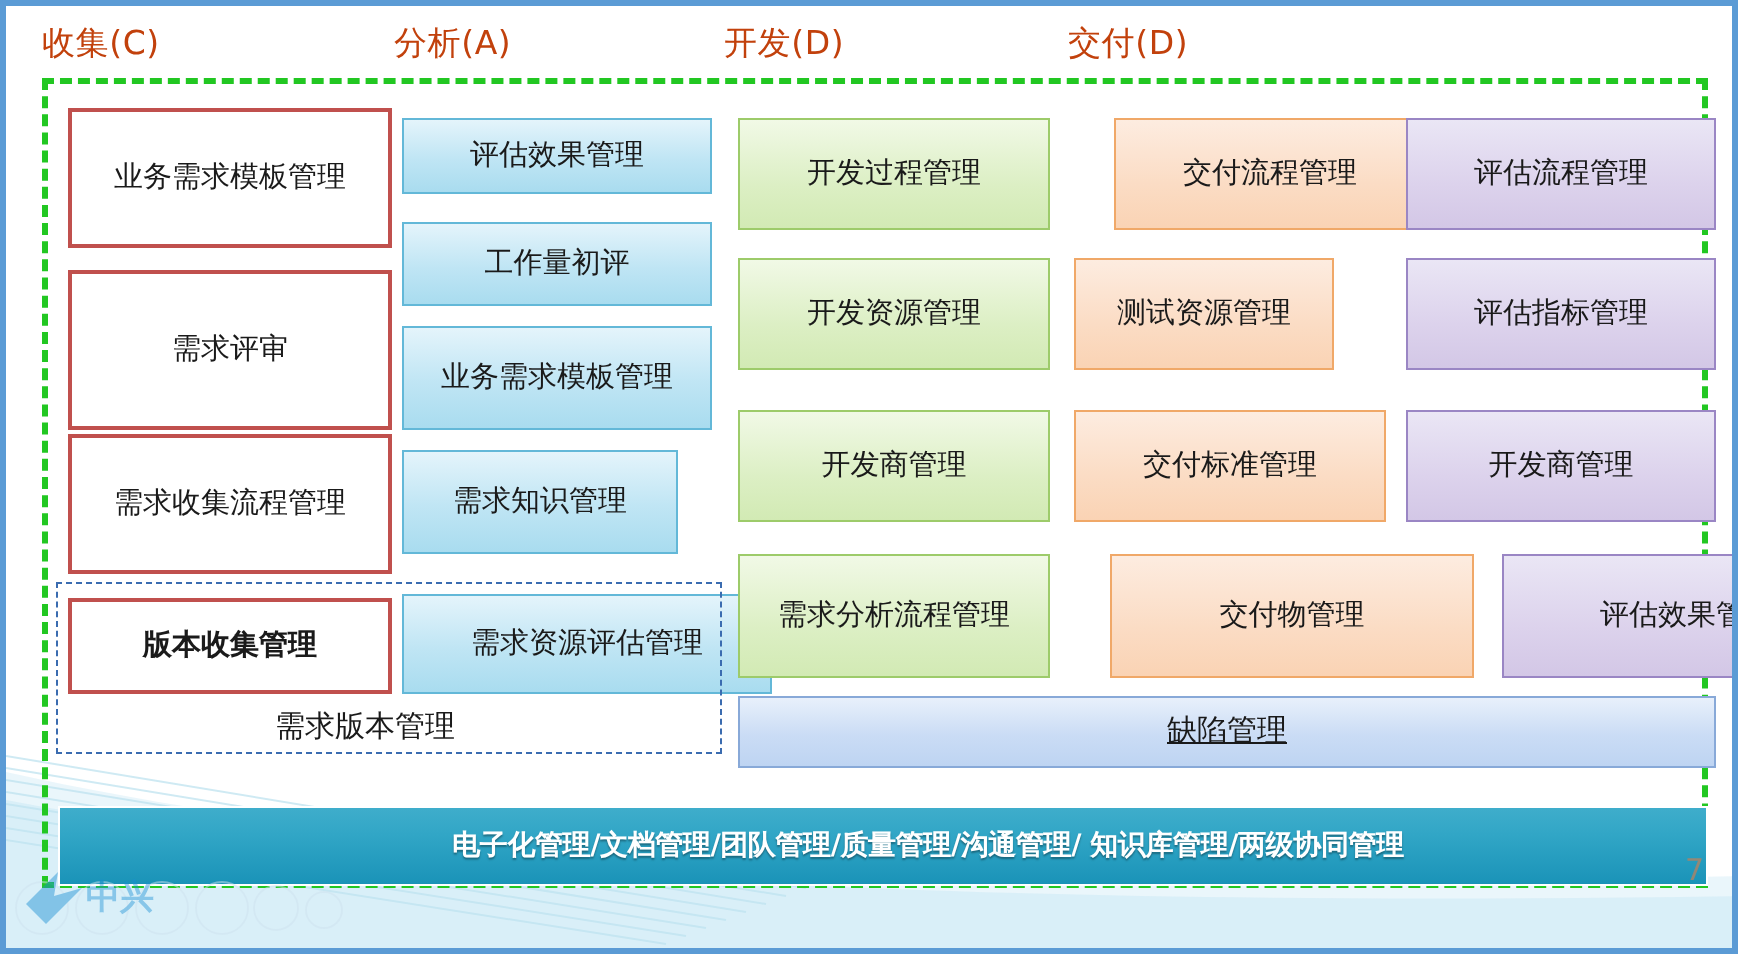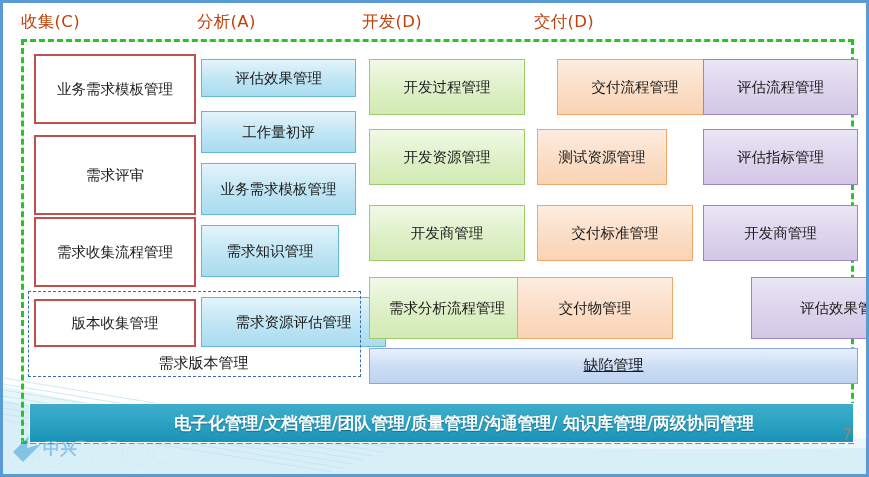--- a/index.html
+++ b/index.html
@@ -128,21 +128,21 @@
   .banner {
     position: absolute;
     box-sizing: border-box;
     background: linear-gradient(180deg,#3fadcb 0%, #31a6c6 35%, #1a93b8 100%);
     border: 1px solid #ffffff;
     display: flex;
     align-items: center;
     justify-content: center;
     color: #ffffff;
     font-weight: bold;
-    font-size: 17px;
+    font-size: 14px;
     letter-spacing: -0.2px;
     text-shadow: 0 1px 1px rgba(0,0,0,.35);
     padding-left: 45px;
   }
 
   
   .slide-num {
     position: absolute;
     right: 14px;
     bottom: 30px;
@@ -189,40 +189,40 @@
     <div class="col-header" style="width:168px">交付(D)</div>
   </div>
 
   <div class="green-zone"></div>
 
   <div class="grid">
 
     <div class="box c-red" style="left:31px;  top:51px;  width:162px; height:70px;">业务需求模板管理</div>
     <div class="box c-red" style="left:31px;  top:132px; width:162px; height:80px;">需求评审</div>
     <div class="box c-red" style="left:31px;  top:214px; width:162px; height:70px;">需求收集流程管理</div>
-    <div class="box c-red" style="left:31px;  top:296px; width:162px; height:48px;">版本收集管理</div>
+    <div class="box c-red" style="left:31px;  top:296px; width:162px; height:48px;font-weight:bold;">版本收集管理</div>
 
     <div class="box c-blue" style="left:198px; top:56px;  width:155px; height:38px;">评估效果管理</div>
     <div class="box c-blue" style="left:198px; top:108px; width:155px; height:42px;">工作量初评</div>
     <div class="box c-blue" style="left:198px; top:160px; width:155px; height:52px;">业务需求模板管理</div>
     <div class="box c-blue" style="left:198px; top:222px; width:138px; height:52px;">需求知识管理</div>
     <div class="box c-blue" style="left:198px; top:294px; width:185px; height:50px;font-family:Liberation Serif, serif;">需求资源评估管理</div>
 
     <div class="version-group" style="left:25px; top:288px; width:333px; height:86px;"></div>
-    <div class="version-caption" style="left:25px; top:350px; width:309px;padding-left:21px;">需求版本管理</div>
+    <div class="version-caption" style="left:25px; top:350px; width:309px;">需求版本管理</div>
 
     <div class="box c-green" style="left:366px; top:56px;  width:156px; height:56px;">开发过程管理</div>
     <div class="box c-green" style="left:366px; top:126px; width:156px; height:56px;">开发资源管理</div>
     <div class="box c-green" style="left:366px; top:202px; width:156px; height:56px;">开发商管理</div>
     <div class="box c-green" style="left:366px; top:274px; width:156px; height:62px;">需求分析流程管理</div>
 
     <div class="box c-orange" style="left:554px; top:56px;  width:156px; height:56px;">交付流程管理</div>
     <div class="box c-orange" style="left:534px; top:126px; width:130px; height:56px;">测试资源管理</div>
     <div class="box c-orange" style="left:534px; top:202px; width:156px; height:56px;">交付标准管理</div>
-    <div class="box c-orange" style="left:514px; top:274px; width:156px; height:62px;">交付物管理</div>
+    <div class="box c-orange" style="left:552px; top:274px; width:182px; height:62px;">交付物管理</div>
 
     <div class="box c-purple" style="left:700px; top:56px;  width:155px; height:56px;">评估流程管理</div>
     <div class="box c-purple" style="left:700px; top:126px; width:155px; height:56px;">评估指标管理</div>
     <div class="box c-purple" style="left:700px; top:202px; width:155px; height:56px;">开发商管理</div>
     <div class="box c-purple" style="left:700px; top:274px; width:185px; height:62px;margin-left:48px;">评估效果管理</div>
 
     <div class="box c-lightblue" style="left:366px; top:345px; width:489px; height:36px; font-size:15px;text-decoration:underline;">缺陷管理</div>
 
   </div>
 

